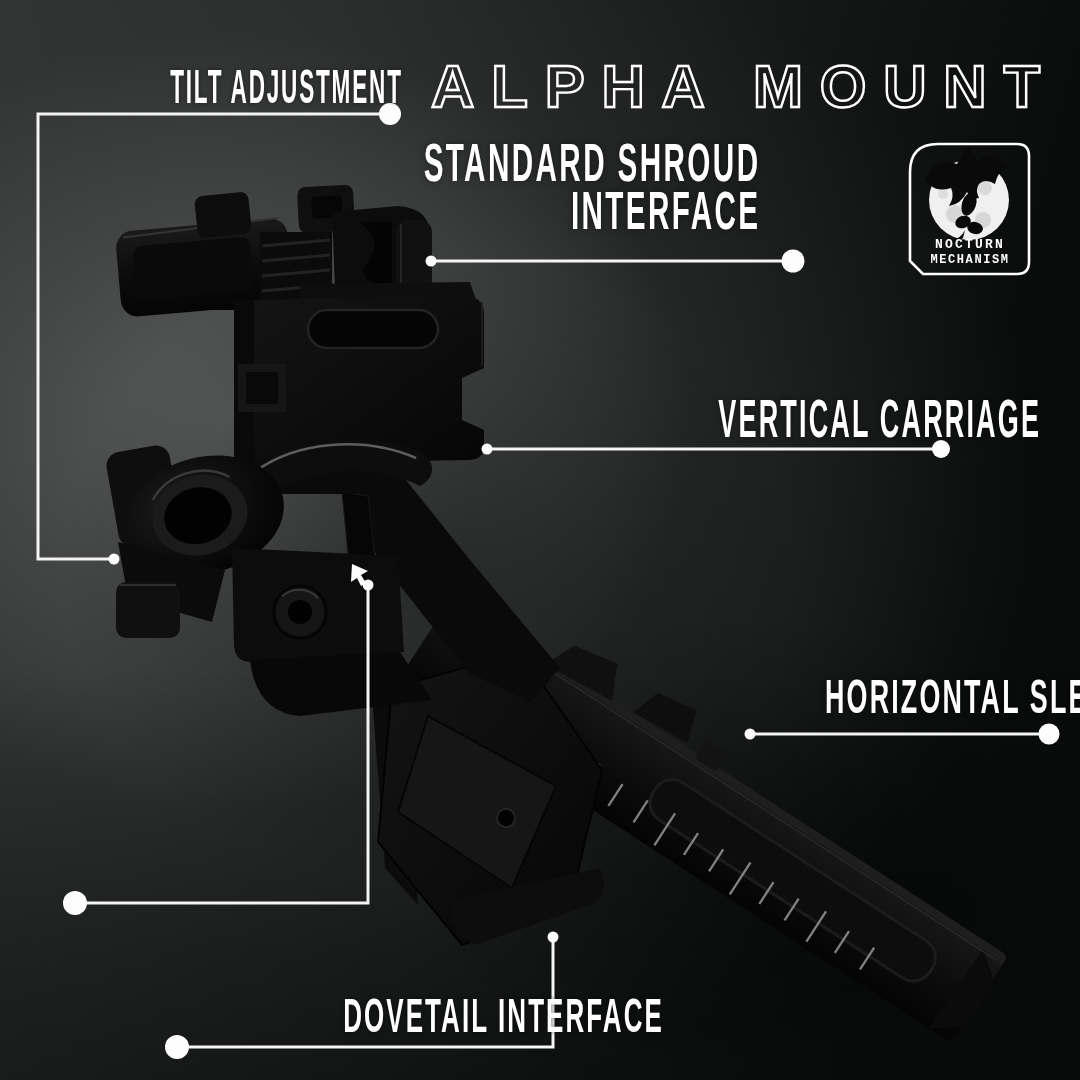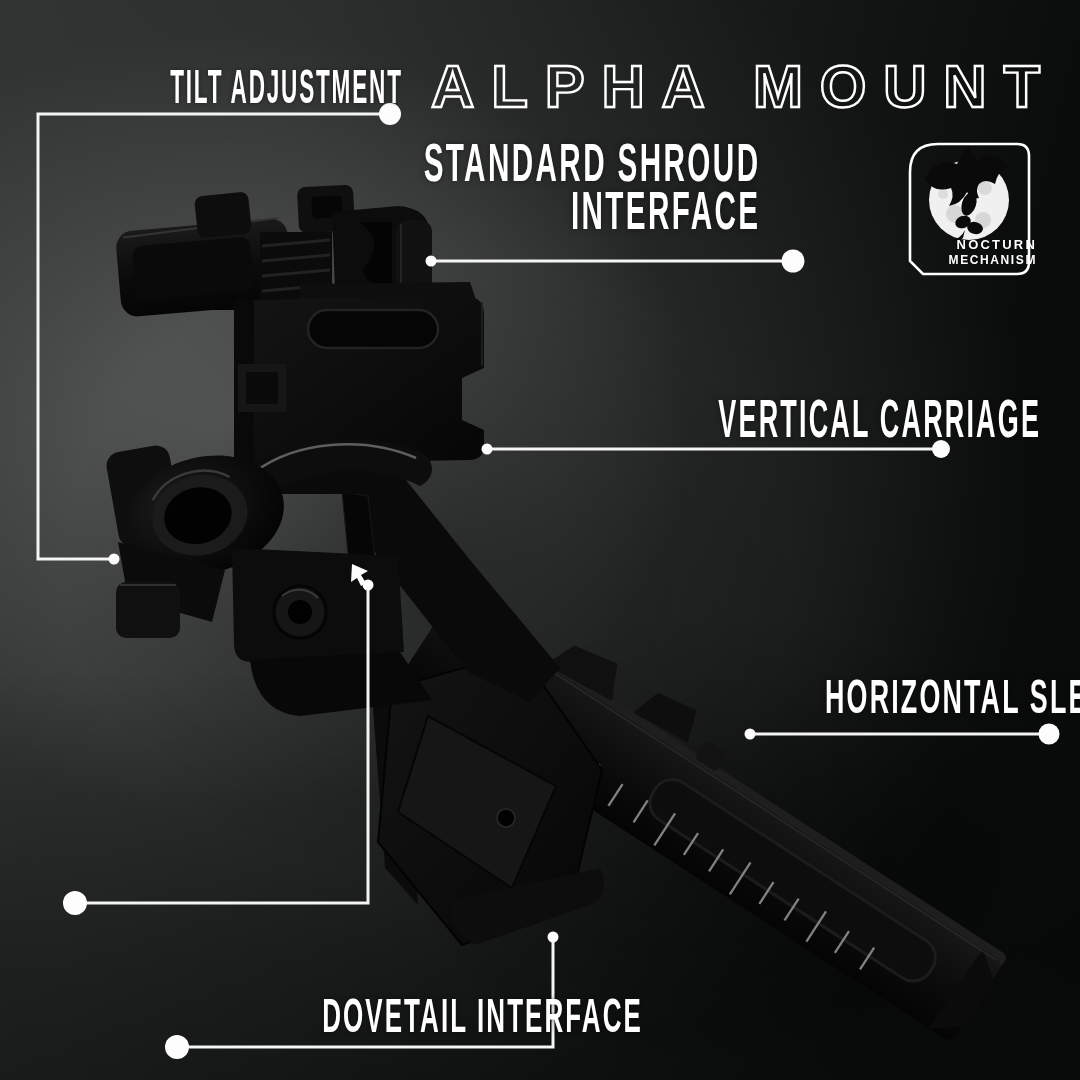--- a/index.html
+++ b/index.html
@@ -22,27 +22,27 @@
   .lbl-tilt{left:39px;top:63px;width:360px;text-align:center;font-size:48px;}
   .lbl-tilt .cond{transform:scaleX(.47);letter-spacing:.08em;}
   .lbl-shroud{right:320px;top:139px;text-align:right;font-size:53px;line-height:48px;}
   .lbl-shroud .cond{transform:scaleX(.56);transform-origin:100% 50%;letter-spacing:.08em;display:block;}
   .lbl-vert{left:557px;top:391px;width:380px;text-align:center;font-size:54px;}
   .lbl-vert .cond{transform:scaleX(.5);letter-spacing:.08em;}
   .lbl-sled{left:713px;top:673px;width:360px;text-align:center;font-size:48px;}
   .lbl-sled .cond{transform:scaleX(.56);letter-spacing:.08em;}
   .lbl-detent{left:97px;top:773px;text-align:left;font-size:56px;line-height:60px;}
   .lbl-detent .cond{transform:scaleX(.48);transform-origin:0 50%;letter-spacing:.08em;display:block;}
-  .lbl-dove{left:180px;top:991px;width:360px;text-align:center;font-size:49px;}
+  .lbl-dove{left:201px;top:991px;width:360px;text-align:center;font-size:49px;}
   .lbl-dove .cond{transform:scaleX(.53);letter-spacing:.08em;}
   .title{position:absolute;left:414px;top:52px;width:660px;text-align:center;z-index:6;
          font-size:60px;font-weight:700;letter-spacing:.28em;color:transparent;
          -webkit-text-stroke:2.4px #ffffff;}
   .logo{position:absolute;left:903px;top:138px;width:134px;height:146px;z-index:6;}
-  .logo .brand{position:absolute;left:0;width:100%;text-align:right;color:#fff;font-weight:700;}
+  .logo .brand{position:absolute;left:0;width:100%;text-align:center;color:#fff;font-weight:700;font-family:Liberation Mono, monospace;}
   .logo .brand-1{top:99px;font-size:13px;letter-spacing:2.2px;}
   .logo .brand-2{top:115px;font-size:12px;letter-spacing:1.6px;}
 </style>
 </head>
 <body>
 
 <div class="stage">
 
   <svg class="layer" width="1080" height="1080" viewBox="0 0 1080 1080" style="z-index:2">
     <defs>

